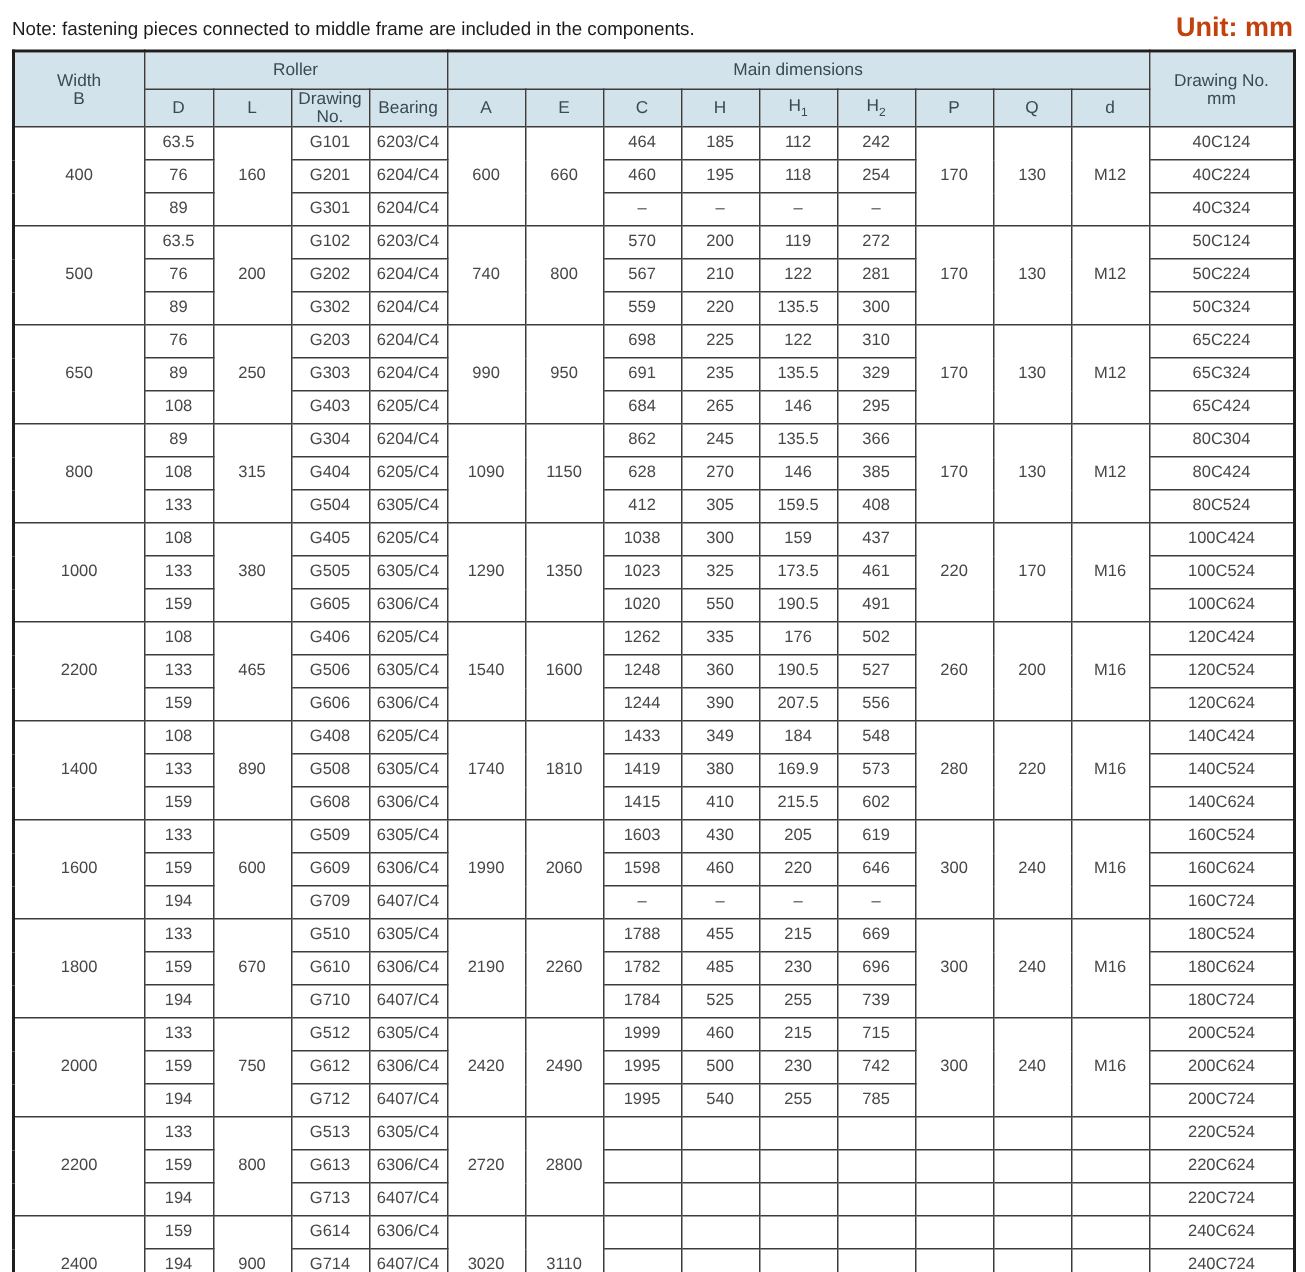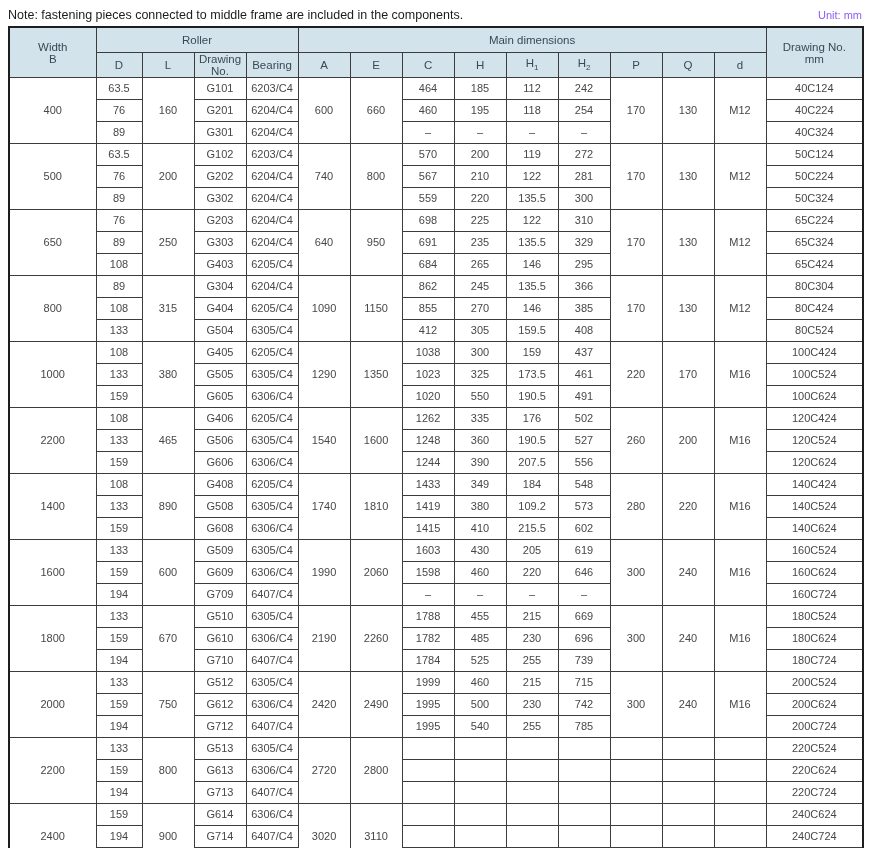--- a/index.html
+++ b/index.html
@@ -1,20 +1,20 @@
 <!DOCTYPE html>
 <html><head>
 <meta charset="utf-8">
 <style>
   html,body{margin:0;padding:0;background:#ffffff;}
   body{font-family:"Liberation Sans",sans-serif;color:#333;width:870px;height:848px;overflow:hidden;}
   .page{padding:6px 8px 0 8px;}
   .topline{display:flex;justify-content:space-between;align-items:center;margin:2px 0 4px 0;}
   .note{font-size:12.5px;color:#1c1c1c;}
-  .unit{font-size:11px;color:#8b5cf6;}
+  .unit{font-size:18px;color:#c2410c;font-weight:bold;}
   table.spec{border-collapse:collapse;table-layout:fixed;width:854px;border:2px solid #1e1e1e;}
   table.spec th, table.spec td{
     border:1px solid #3c3c3c;
     text-align:center;vertical-align:middle;
     padding:0 1px;overflow:hidden;
   }
   thead th{
     background:#d2e3ec;color:#3a4a55;font-weight:normal;
     font-size:11.5px;line-height:1.05;height:24px;
   }
@@ -150,21 +150,21 @@
           <td>135.5</td>
           <td>300</td>
           <td>50C324</td>
         </tr>
         <tr class="group-start">
           <td rowspan="3">650</td>
           <td>76</td>
           <td rowspan="3">250</td>
           <td>G203</td>
           <td>6204/C4</td>
-          <td rowspan="3">640</td>
+          <td rowspan="3">990</td>
           <td rowspan="3">950</td>
           <td>698</td>
           <td>225</td>
           <td>122</td>
           <td>310</td>
           <td rowspan="3">170</td>
           <td rowspan="3">130</td>
           <td rowspan="3">M12</td>
           <td>65C224</td>
         </tr>
@@ -202,21 +202,21 @@
           <td>366</td>
           <td rowspan="3">170</td>
           <td rowspan="3">130</td>
           <td rowspan="3">M12</td>
           <td>80C304</td>
         </tr>
         <tr>
           <td>108</td>
           <td>G404</td>
           <td>6205/C4</td>
-          <td>855</td>
+          <td>628</td>
           <td>270</td>
           <td>146</td>
           <td>385</td>
           <td>80C424</td>
         </tr>
         <tr>
           <td>133</td>
           <td>G504</td>
           <td>6305/C4</td>
           <td>412</td>
@@ -315,21 +315,21 @@
           <td rowspan="3">220</td>
           <td rowspan="3">M16</td>
           <td>140C424</td>
         </tr>
         <tr>
           <td>133</td>
           <td>G508</td>
           <td>6305/C4</td>
           <td>1419</td>
           <td>380</td>
-          <td>109.2</td>
+          <td>169.9</td>
           <td>573</td>
           <td>140C524</td>
         </tr>
         <tr>
           <td>159</td>
           <td>G608</td>
           <td>6306/C4</td>
           <td>1415</td>
           <td>410</td>
           <td>215.5</td>

